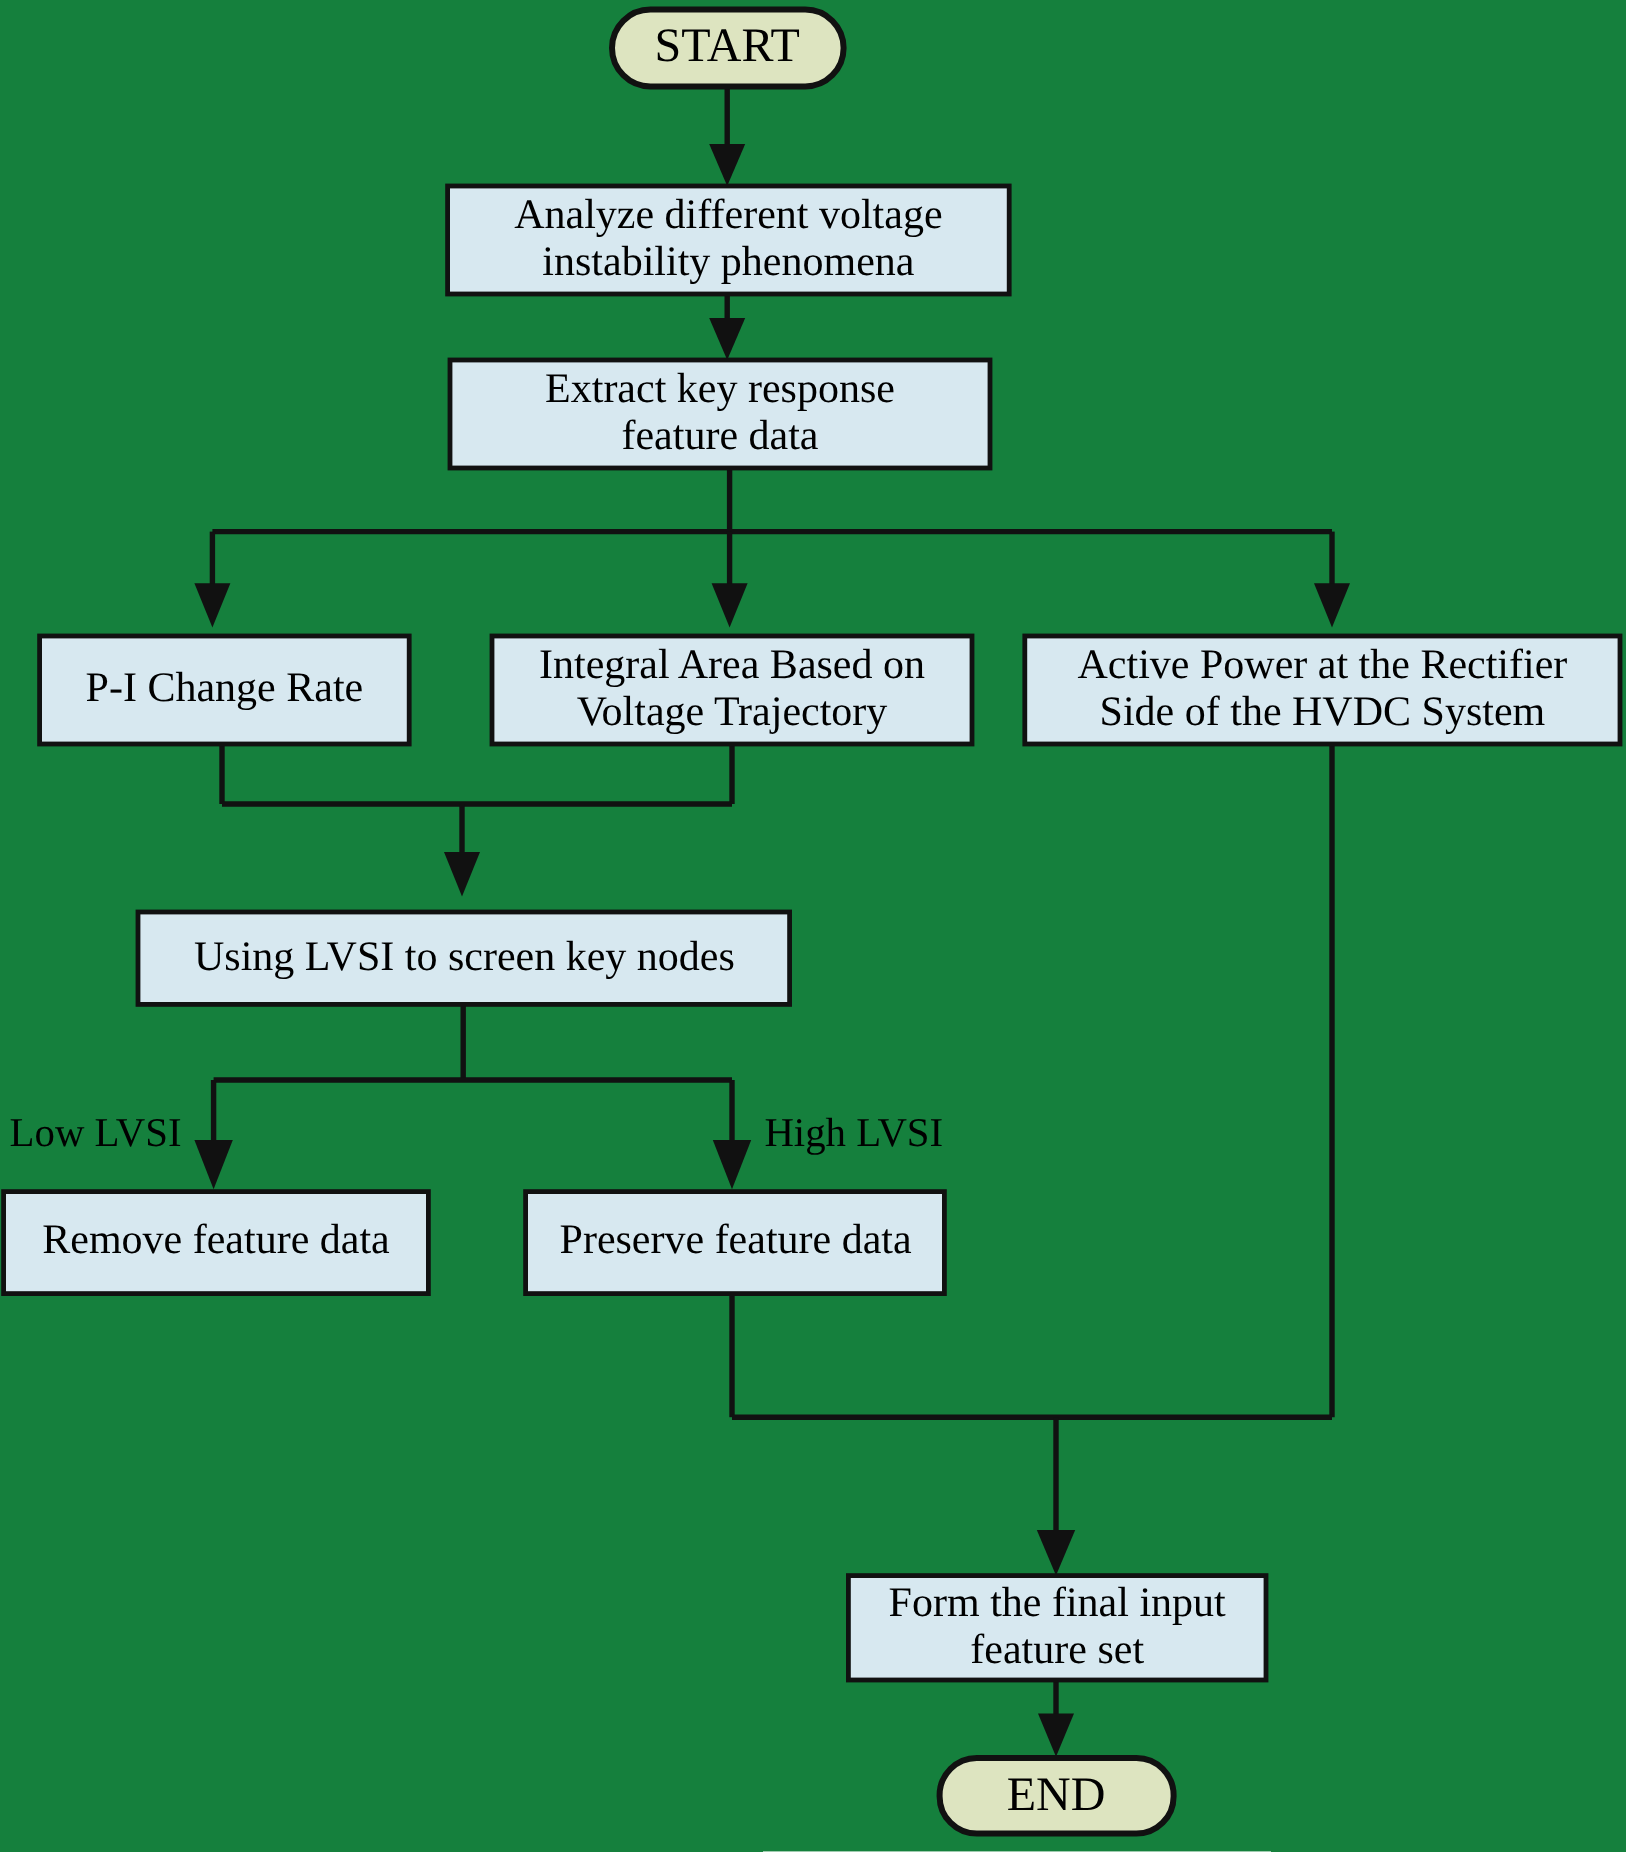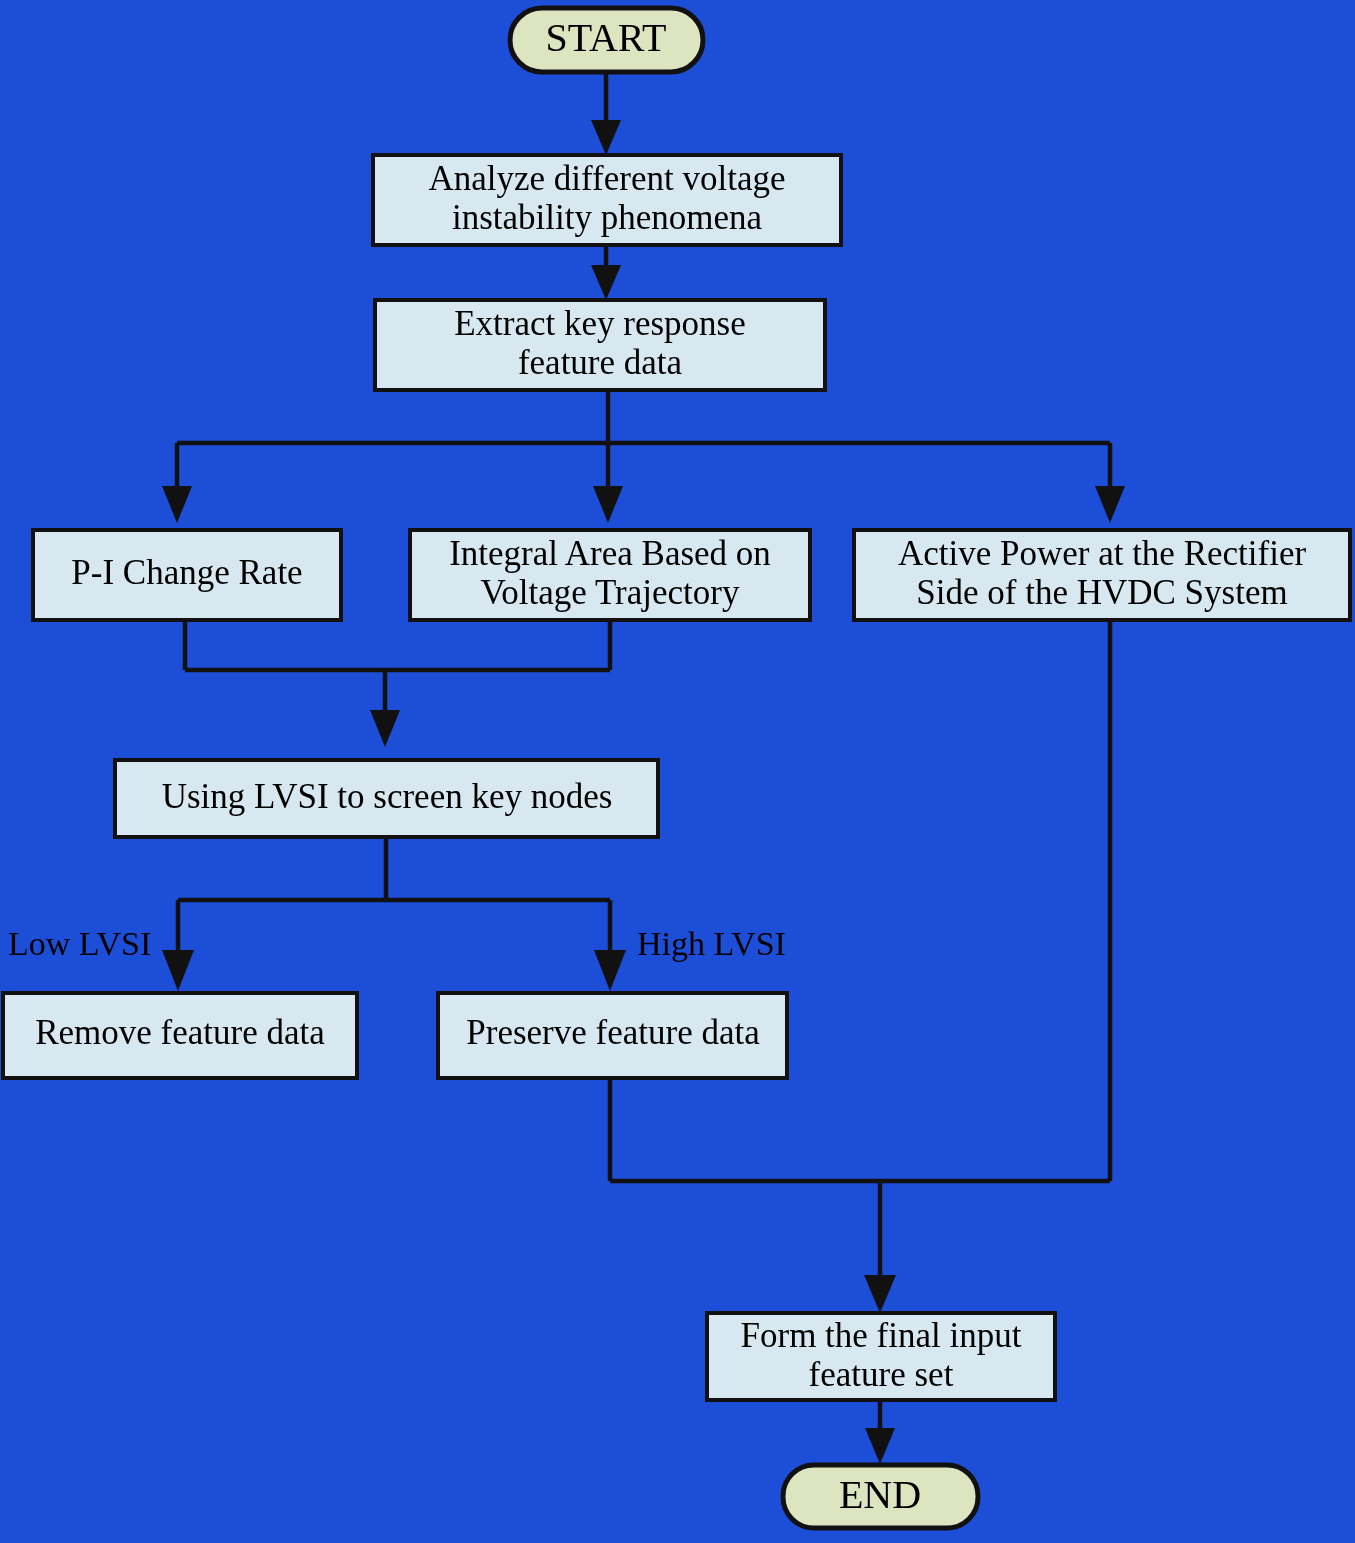--- a/index.html
+++ b/index.html
@@ -7,21 +7,21 @@
     padding: 0;
     background: #ffffff;
   }
   body {
     font-family: "Liberation Serif", "DejaVu Serif", serif;
   }
   #flowchart-root {
     position: relative;
     width: 1355px;
     height: 1543px;
-    background: #1d4ed8;
+    background: #15803d;
     overflow: hidden;
   }
   svg.flow-svg {
     position: absolute;
     top: 0;
     left: 0;
     width: 1355px;
     height: 1543px;
   }
   .node-text {

